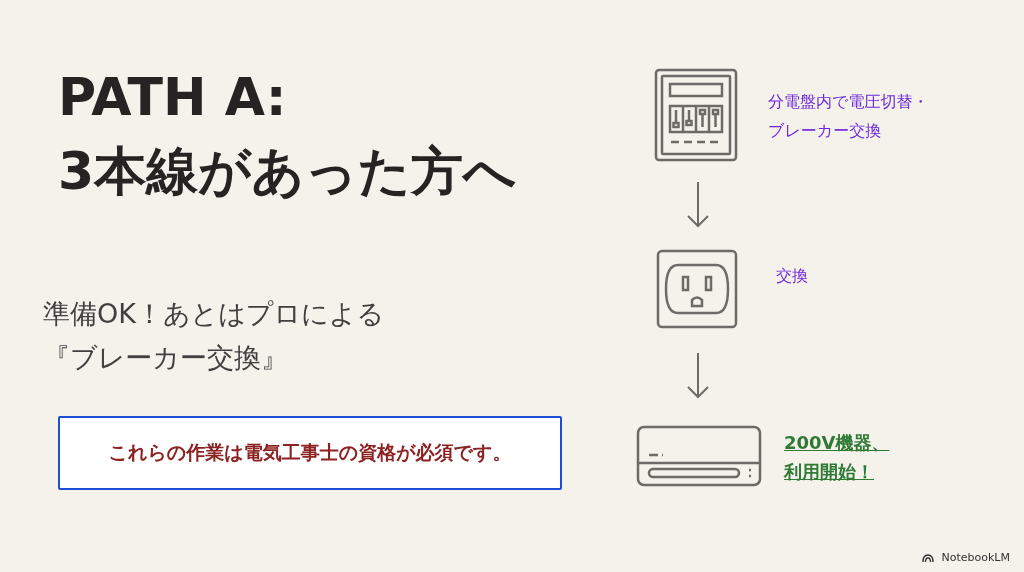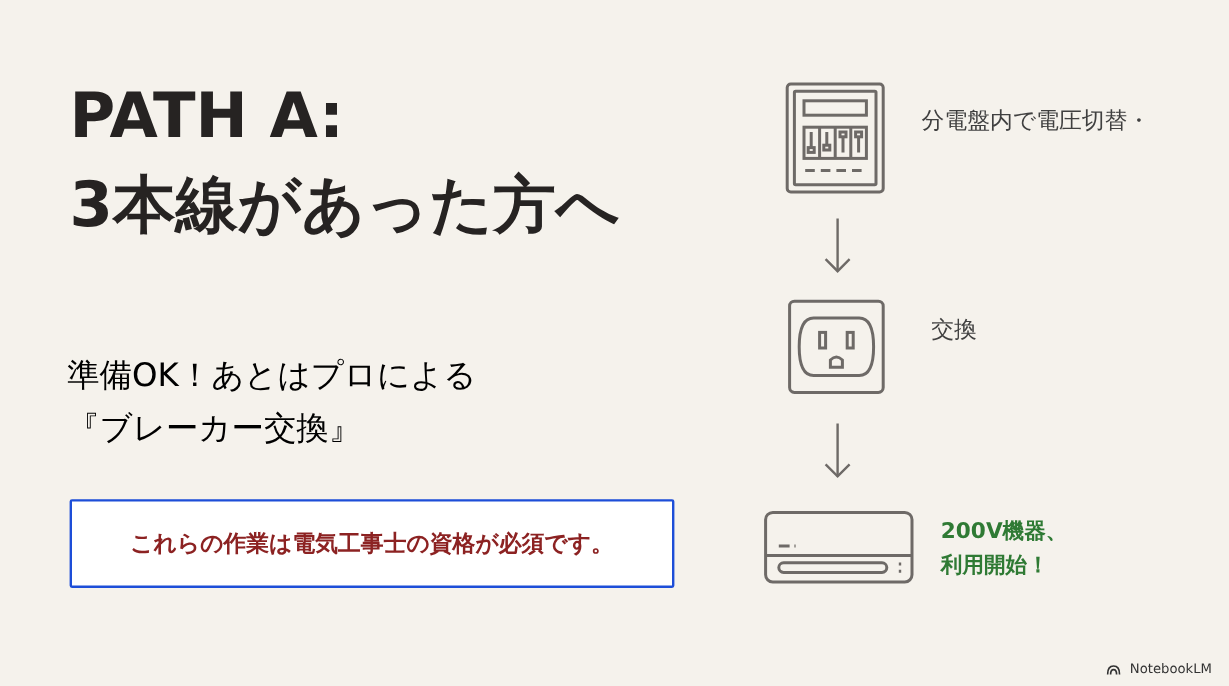--- a/index.html
+++ b/index.html
@@ -9,34 +9,34 @@
       font-family: "DejaVu Sans", "Liberation Sans", sans-serif;
       color: #2a2726;
       position: relative;
     }
     .title {
       position: absolute; left: 58px; top: 60px;
       font-size: 52px; font-weight: bold; line-height: 74px;
       color: #262322; letter-spacing: 0px;
     }
     .subtitle {
-      position: absolute; left: 56px; top: 292px;
-      font-size: 27px; line-height: 44px; color: #000000;
+      position: absolute; left: 43px; top: 292px;
+      font-size: 27px; line-height: 44px; color: #404040;
     }
     .warning {
       position: absolute; left: 58px; top: 416px;
       width: 504px; height: 74px; box-sizing: border-box;
       border: 2px solid #1d4ed8; border-radius: 2px;
       background: #ffffff;
       display: flex; align-items: center; justify-content: center;
       font-size: 19px; font-weight: bold; color: #8c2222;
     }
     .step-icon { position: absolute; }
     .step-text {
-      position: absolute; font-size: 19px; line-height: 29px; color: #404040;
+      position: absolute; font-size: 16px; line-height: 29px; color: #6d28d9;
     }
     .step-text.green { color: #2f7a34; font-weight: bold; font-size: 18px; }
     .arrow { position: absolute; }
     .brand {
       position: absolute; right: 14px; bottom: 8px;
       font-size: 11px; color: #333; display: flex; align-items: center; gap: 8px;
     }
   </style>
 </head>
 <body>
@@ -73,20 +73,21 @@
     <rect x="59" y="42" width="5" height="4"></rect>
       <line x1="61.5" y1="46" x2="61.5" y2="59"></line>
     <line x1="17" y1="74" x2="25" y2="74"></line>
     <line x1="30" y1="74" x2="38" y2="74"></line>
     <line x1="43" y1="74" x2="51" y2="74"></line>
     <line x1="56" y1="74" x2="64" y2="74"></line>
   </g>
 </svg>
 <div class="step-text" style="left:768px; top:87px;">
   <div>分電盤内で電圧切替・</div>
+  <div>ブレーカー交換</div>
 </div>
 
 <svg class="arrow" style="left:683px; top:180px;" width="30" height="50" viewBox="0 0 30 50">
   <g fill="none" stroke="#6e6a67" stroke-width="2">
     <line x1="15" y1="2" x2="15" y2="46"></line>
     <polyline points="5,36 15,46 25,36"></polyline>
   </g>
 </svg>
 
 <svg class="step-icon" style="left:656px; top:249px;" width="82" height="80" viewBox="0 0 82 80">
@@ -113,21 +114,21 @@
   <g fill="none" stroke="#6e6a67" stroke-width="2.5">
     <rect x="2" y="2" width="122" height="58" rx="6"></rect>
     <line x1="2" y1="38" x2="124" y2="38"></line>
     <rect x="13" y="44" width="90" height="8" rx="4"></rect>
     <line x1="13" y1="30" x2="22" y2="30"></line>
     <line x1="26" y1="30" x2="27" y2="30"></line>
     <line x1="113" y1="45" x2="115" y2="45"></line>
     <line x1="113" y1="51" x2="115" y2="51"></line>
   </g>
 </svg>
-<div class="step-text green" style="left:784px; top:428px;">
+<div class="step-text green" style="left:784px; top:428px;text-decoration:underline;">
   <div>200V機器、</div>
   <div>利用開始！</div>
 </div>
 
 <div class="brand">
   <svg width="12" height="10" viewBox="0 0 12 10">
     <g fill="none" stroke="#333" stroke-width="1.4">
       <path d="M1 9 Q1 2 6 2 Q11 2 11 9"></path>
       <path d="M3.5 9 Q3.5 5 6 5 Q8.5 5 8.5 9"></path>
     </g>

